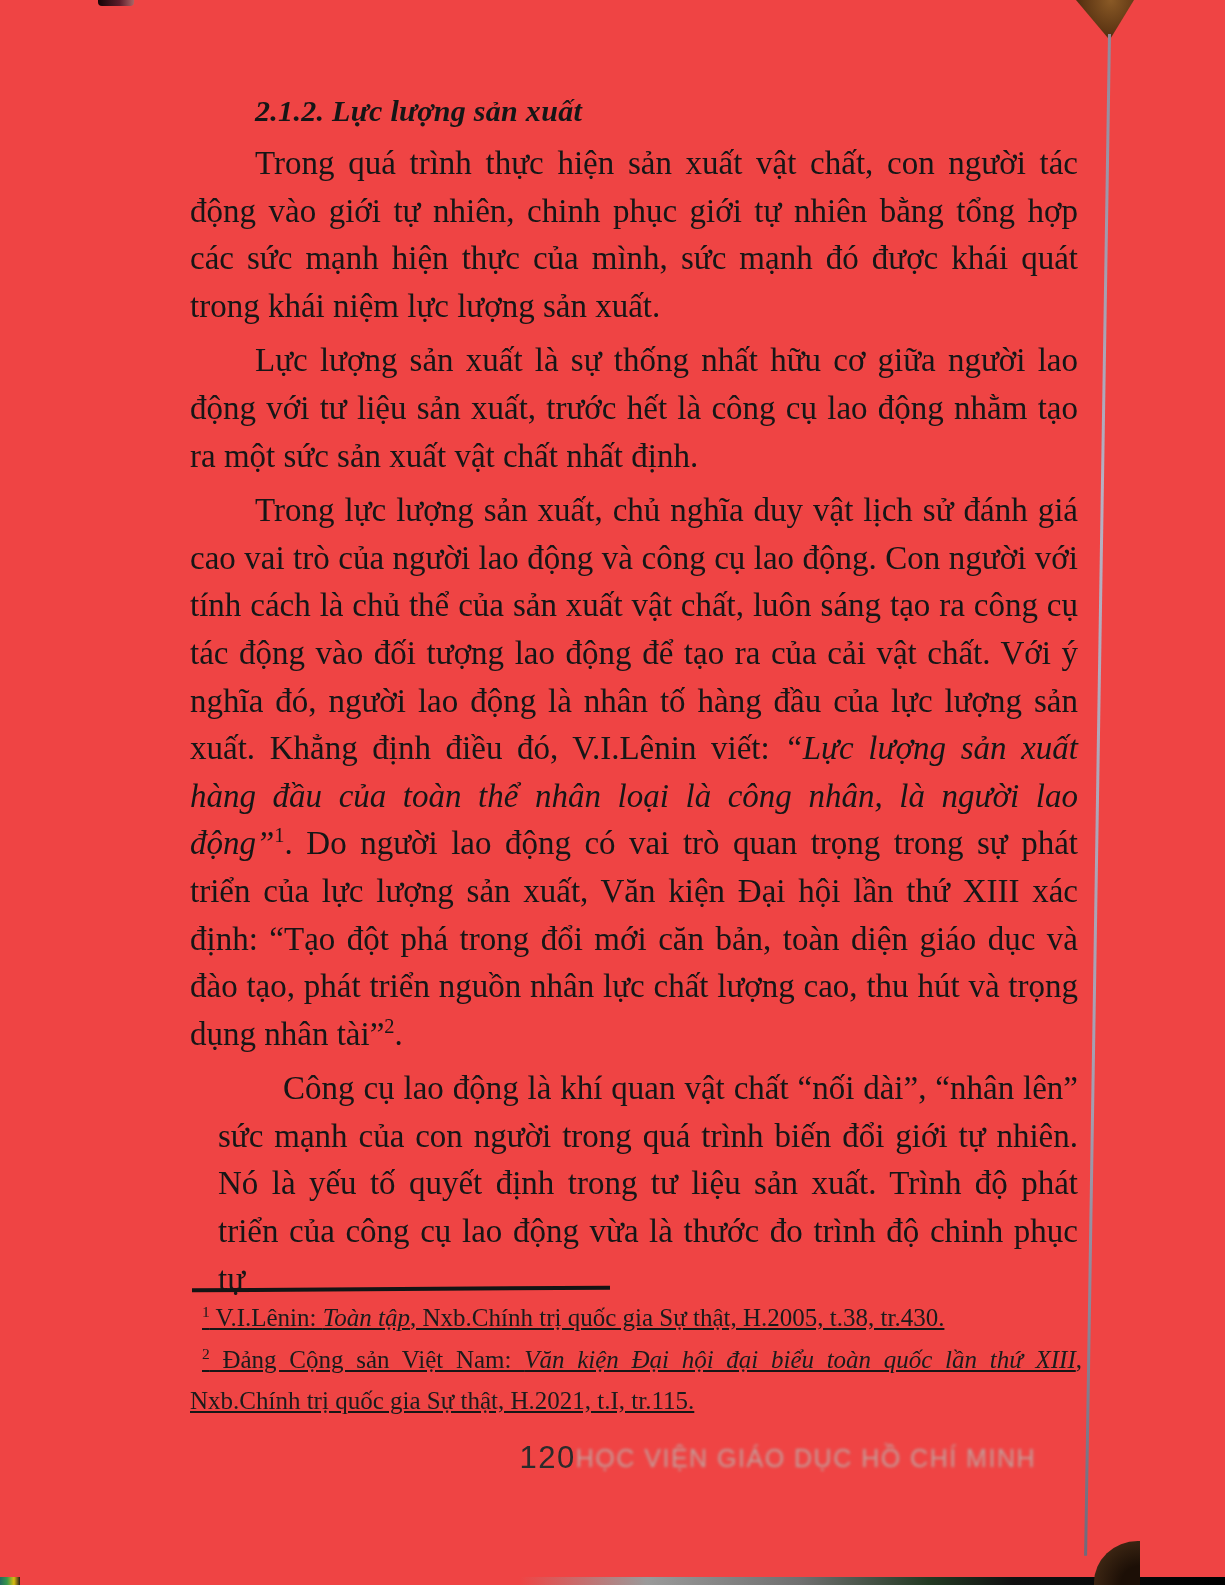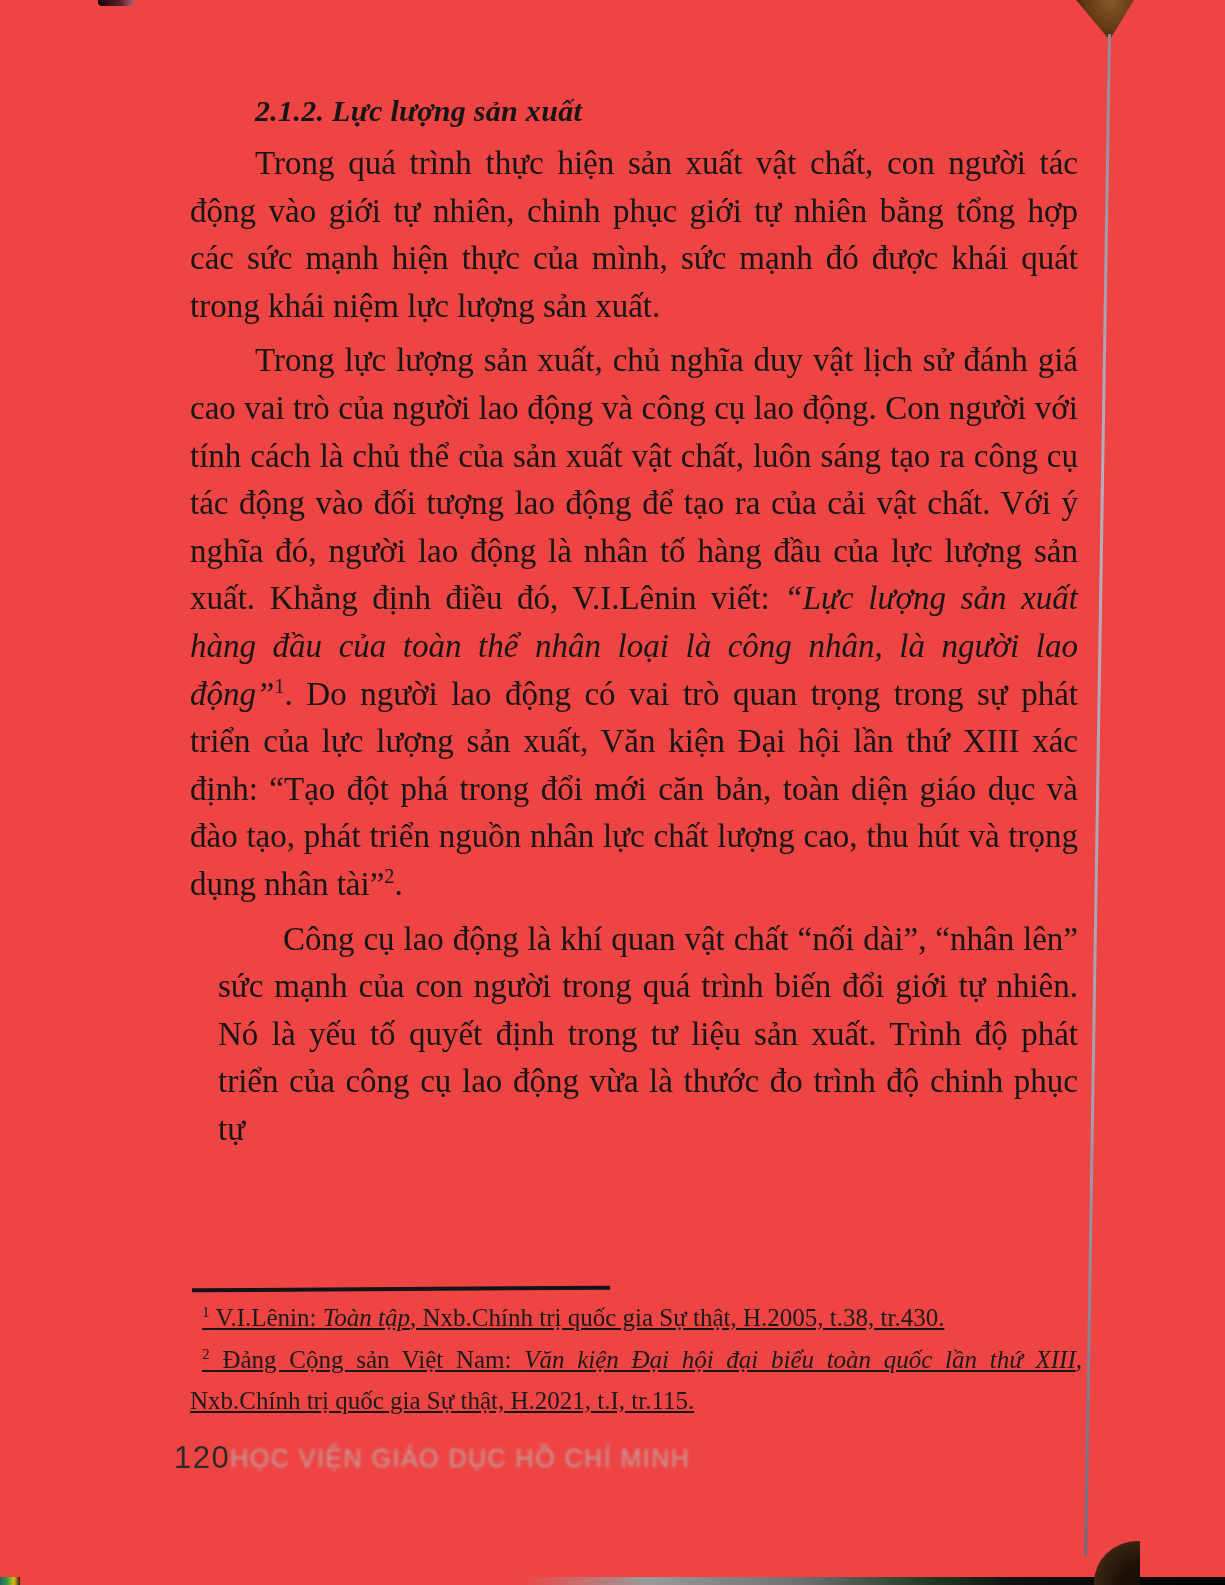--- a/index.html
+++ b/index.html
@@ -32,22 +32,22 @@
     position:absolute;left:192px;top:1287px;width:418px;height:4px;
     background:#141414;transform:rotate(-0.35deg);
   }
   .footnotes{position:absolute;left:190px;top:1297px;width:892px;text-decoration:underline;}
   .fn{
     margin:0;font-size:25px;line-height:41.5px;
     text-indent:12px;text-align:justify;color:#1b1b1b;
   }
   
   .footer{
-    position:absolute;left:174px;top:1440px;width:890px;
-    display:flex;justify-content:flex-start;align-items:flex-start;
+    position:absolute;left:184px;top:1440px;width:890px;
+    display:flex;justify-content:flex-end;align-items:flex-start;
   }
   .pagenum{
     font-family:"Liberation Sans", sans-serif;
     font-size:31px;color:#2b2b2b;letter-spacing:1.5px;
   }
   .stamp{
     font-family:"Liberation Sans", sans-serif;
     font-size:25px;color:#b7b7b2;letter-spacing:1.5px;
     filter:blur(1.4px);opacity:.8;margin:4px 38px 0 0;
     white-space:nowrap;
@@ -90,20 +90,21 @@
 
   <div class="mark-top-left"></div>
   <div class="curl-top-right"></div>
   <div class="edge-line"></div>
 
   <div class="content">
     <h3 class="heading">2.1.2. Lực lượng sản xuất</h3>
 
     <p class="body-p">Trong quá trình thực hiện sản xuất vật chất, con người tác động vào giới tự nhiên, chinh phục giới tự nhiên bằng tổng hợp các sức mạnh hiện thực của mình, sức mạnh đó được khái quát trong khái niệm lực lượng sản xuất.</p>
 
+    <p class="body-p">Lực lượng sản xuất là sự thống nhất hữu cơ giữa người lao động với tư liệu sản xuất, trước hết là công cụ lao động nhằm tạo ra một sức sản xuất vật chất nhất định.</p>
 
     <p class="body-p"><span>Trong lực lượng sản xuất, chủ nghĩa duy vật lịch sử đánh giá cao vai trò của người lao động và công cụ lao động. Con người với tính cách là chủ thể của sản xuất vật chất, luôn sáng tạo ra công cụ tác động vào đối tượng lao động để tạo ra của cải vật chất. Với ý nghĩa đó, người lao động là nhân tố hàng đầu của lực lượng sản xuất. Khẳng định điều đó, V.I.Lênin viết: </span><i>“Lực lượng sản xuất hàng đầu của toàn thể nhân loại là công nhân, là người lao động”</i><sup>1</sup><span>. Do người lao động có vai trò quan trọng trong sự phát triển của lực lượng sản xuất, Văn kiện Đại hội lần thứ XIII xác định: “Tạo đột phá trong đổi mới căn bản, toàn diện giáo dục và đào tạo, phát triển nguồn nhân lực chất lượng cao, thu hút và trọng dụng nhân tài”</span><sup>2</sup><span>.</span></p>
 
     <p class="body-p last-cut">Công cụ lao động là khí quan vật chất “nối dài”, “nhân lên” sức mạnh của con người trong quá trình biến đổi giới tự nhiên. Nó là yếu tố quyết định trong tư liệu sản xuất. Trình độ phát triển của công cụ lao động vừa là thước đo trình độ chinh phục tự</p>
   </div>
 
   <div class="fn-sep"></div>
 
   <div class="footnotes">
     <p class="fn"><sup>1</sup><span> V.I.Lênin: </span><i>Toàn tập</i><span>, Nxb.Chính trị quốc gia Sự thật, H.2005, t.38, tr.430.</span></p>

